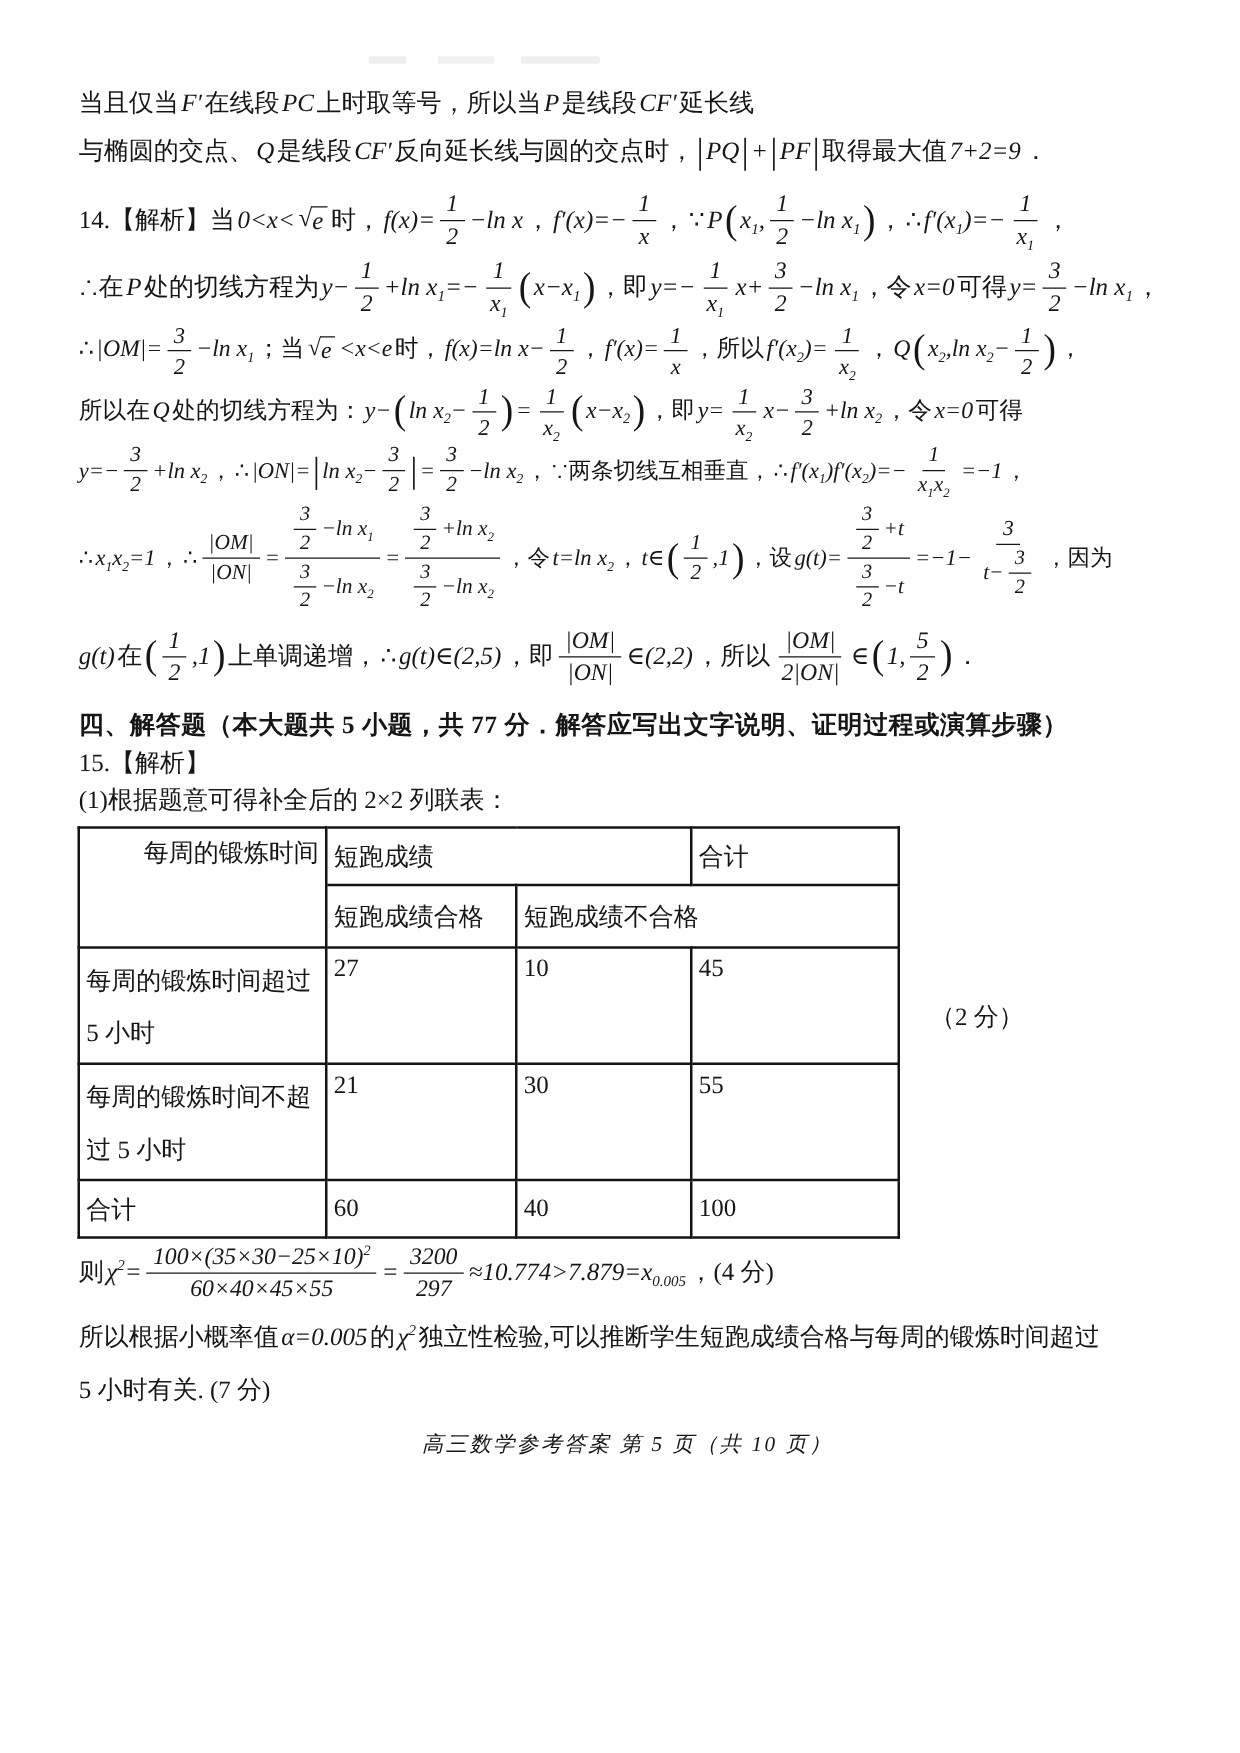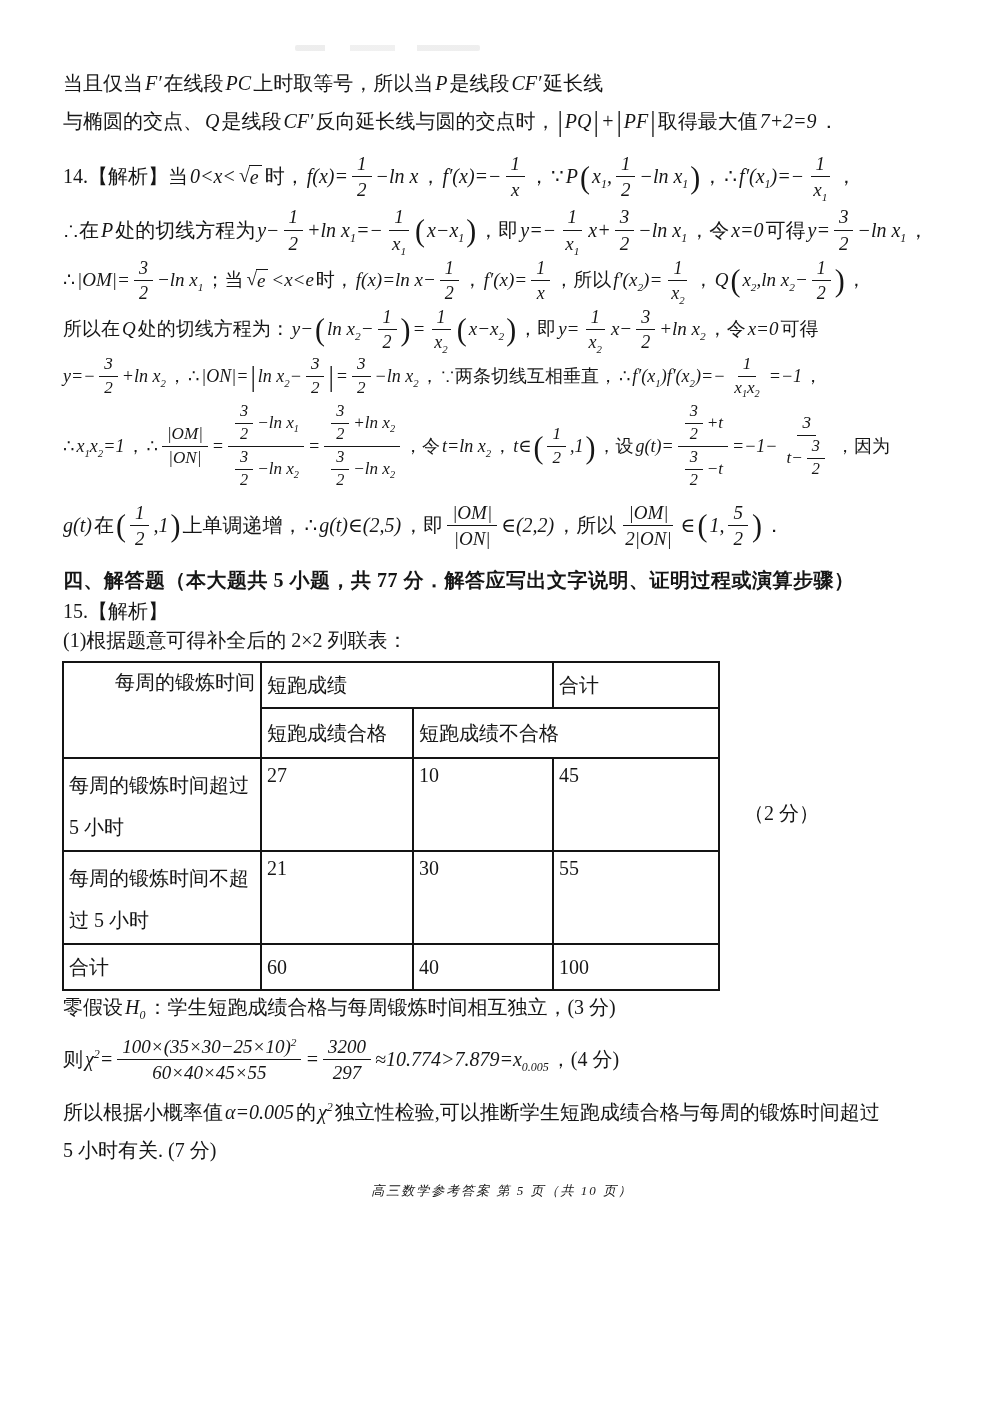--- a/index.html
+++ b/index.html
@@ -45,21 +45,21 @@
   .table-wrap{position:relative;margin-top:7px;width:660px}
   table{border-collapse:collapse;table-layout:fixed}
   td{border:2px solid #141414;font-size:20px;padding:2px 5px;vertical-align:middle;overflow:hidden}
   .h1 td{height:40px}
   .h2 td{height:44px}
   td.corner{text-align:right;vertical-align:top;padding:6px 5px}
   .d td{height:82px;vertical-align:top;padding-top:5px}
   .d td.lbl{text-align:left;line-height:2.1;padding-left:5px}
   .tot td{height:40px}
   .score-note{position:absolute;left:682px;top:139px;font-size:20px;white-space:nowrap}
-  .footer{text-align:center;margin-top:18px;font-size:13px;letter-spacing:2px;font-style:italic}
+  .footer{text-align:center;margin-top:18px;font-size:17px;letter-spacing:2px;font-style:italic}
 </style>
 </head>
 <body>
 
 <div class="page">
   <div class="artifact"></div>
 
   <section id="lines-top">
       <div class="mline">
         <span class="seg-t">当且仅当</span>
@@ -590,25 +590,20 @@
         <td>40</td>
         <td>100</td>
       </tr>
     </tbody>
       </table>
     <div class="score-note">（2 分）</div>
   </div>
 
   <section id="lines-bottom">
       <div class="mline">
-        <span class="seg-t">零假设</span>
-        <span class="seg-m">H<sub>0</sub></span>
-        <span class="seg-t">：学生短跑成绩合格与每周锻炼时间相互独立，(3 分)</span>
-      </div>
-      <div class="mline">
         <span class="seg-t">则</span>
         <span class="seg-m">χ<sup>2</sup>=</span>
         <span class="fr">
           <span class="fn">
             <span class="seg-m">100×(35×30−25×10)<sup>2</sup></span>
           </span>
           <span class="fd">
             <span class="seg-m">60×40×45×55</span>
           </span>
         </span>

